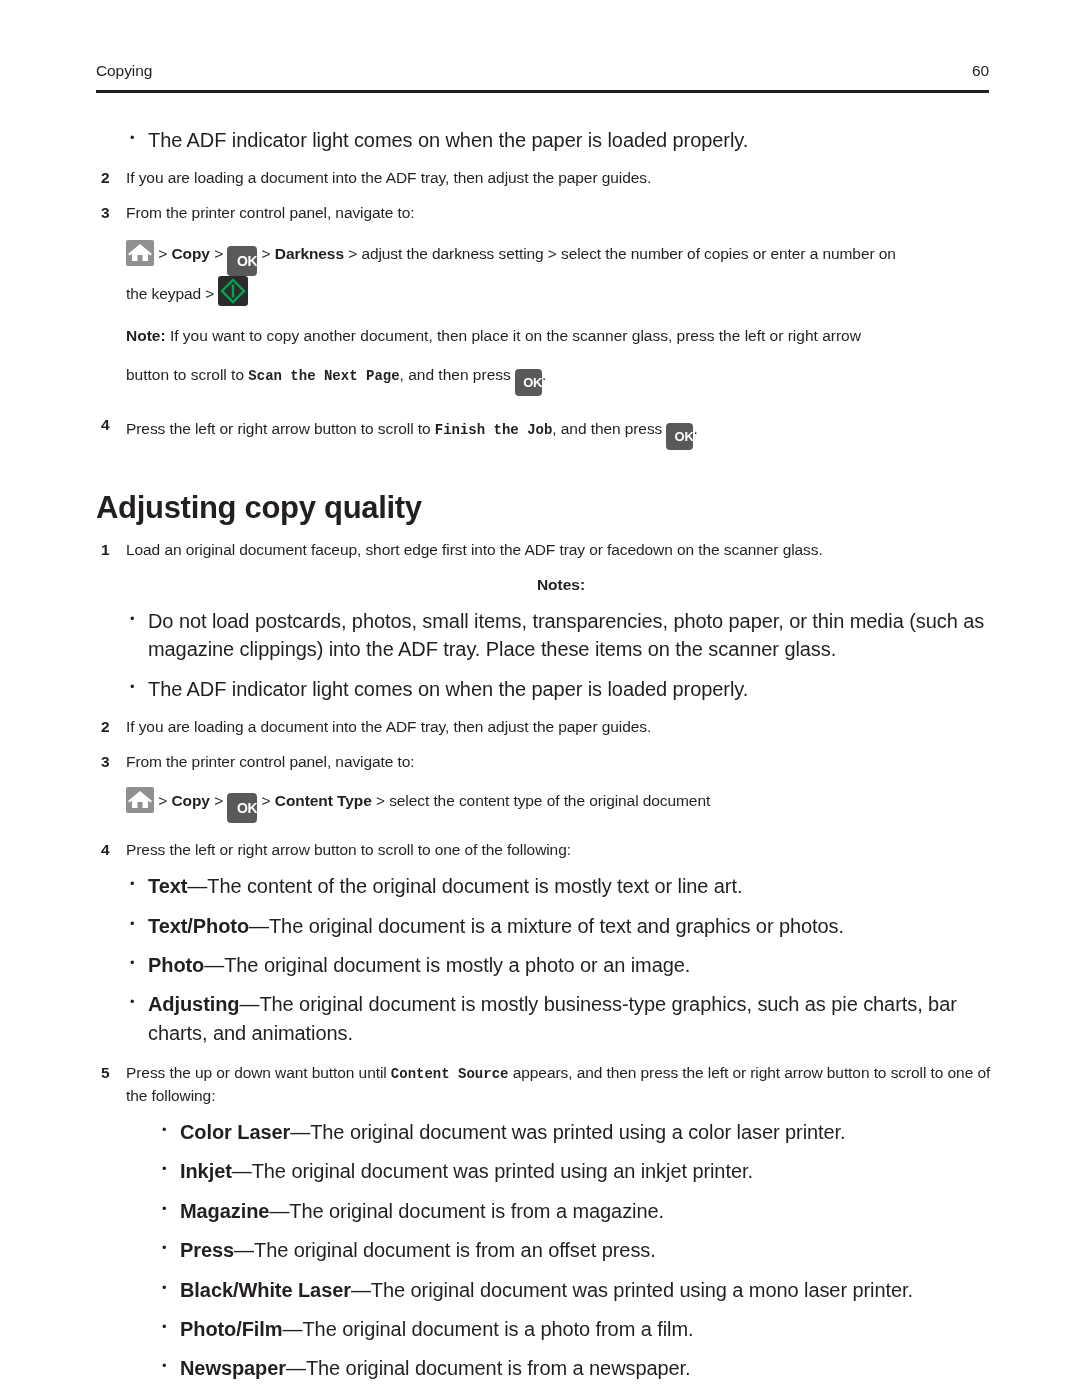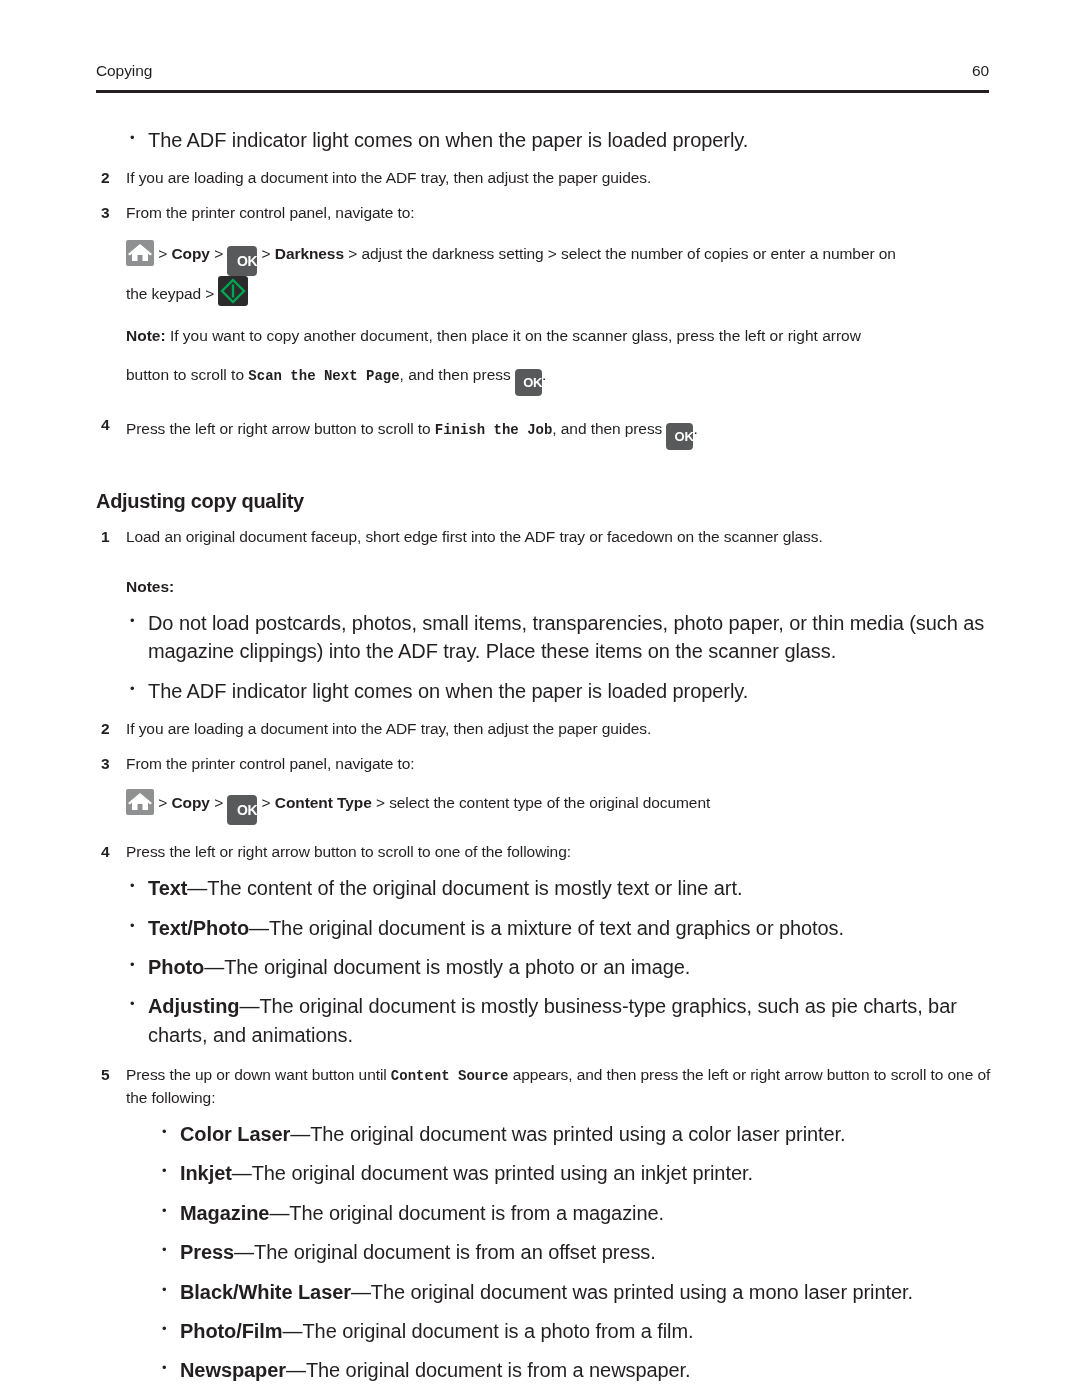--- a/index.html
+++ b/index.html
@@ -100,33 +100,33 @@
   }
   .bullet.deep {
     padding-left: 66px;
   }
 
   .sub {
     padding-left: 30px;
     font-size: 15.5px;
     line-height: 1.42;
   }
-  .sub.tight { margin-top: 28px; }
+  .sub.tight { margin-top: 13px; text-align: center; }
 
   b, .b { font-weight: bold; }
   .mono {
     font-family: "Liberation Mono", "DejaVu Sans Mono", monospace;
     font-weight: bold;
     font-size: 14px;
     letter-spacing: 0px;
   }
 
   
   .heading {
-    font-size: 20px;
+    font-size: 31px;
     font-weight: bold;
     letter-spacing: -0.3px;
     margin-top: 40px;
     margin-bottom: 2px;
   }
 
   
   .navline {
     padding-left: 30px;
     margin-top: 14px;

